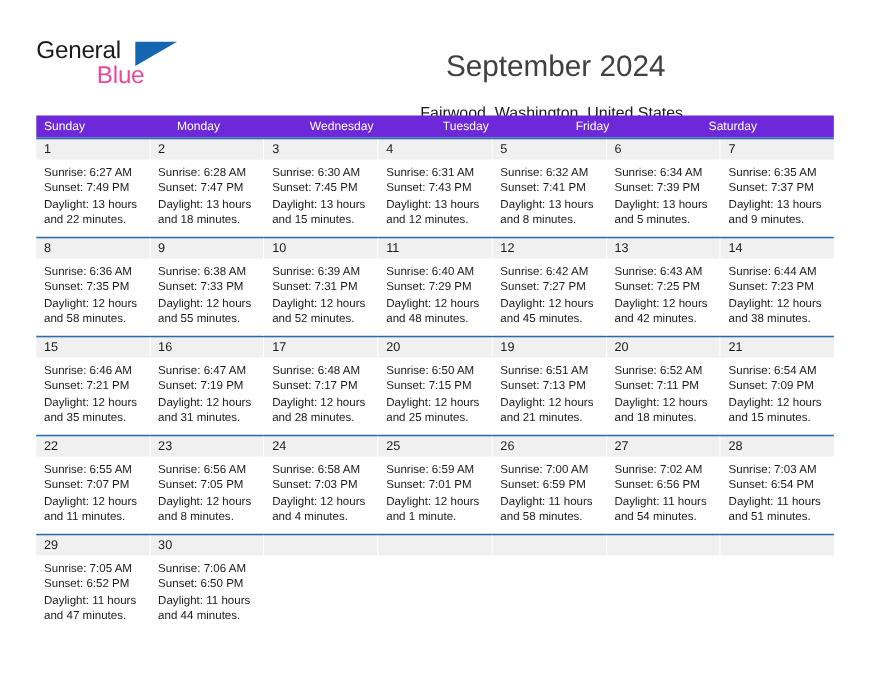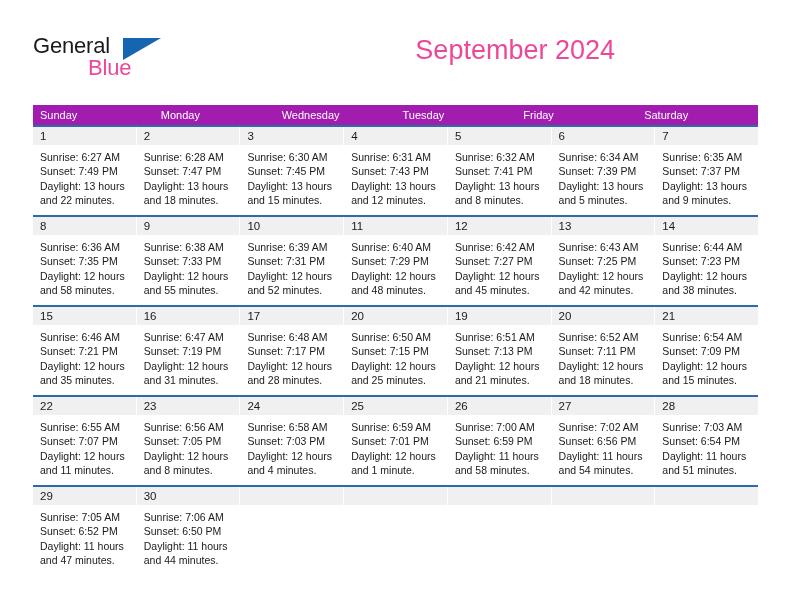--- a/index.html
+++ b/index.html
@@ -70,23 +70,23 @@
 
   .title-block {
     position: absolute;
     right: 38px;
     top: 28px;
     text-align: right;
   }
   .cal-title {
     font-size: 27px;
     line-height: 33px;
-    color: #ec4899;
+    color: #404040;
     font-weight: normal;
-    margin: 6px;
+    margin: 16px;
     white-space: nowrap;
   }
   .cal-subtitle {
     font-size: 14.5px;
     line-height: 20px;
     color: #1a1a1a;
     margin: 5px 0 0 0;
     white-space: nowrap;
   }
 
@@ -94,21 +94,21 @@
   .calendar {
     position: absolute;
     left: 33px;
     top: 105px;
     width: 725px;
   }
 
   .dow-row {
     display: flex;
     width: 100%;
-    background: #a21caf;
+    background: #6d28d9;
     height: 20px;
   }
   .dow-cell {
     flex: 1 1 0;
     box-sizing: border-box;
     padding-left: 7px;
     color: #ffffff;
     font-size: 11px;
     line-height: 20px;
     white-space: nowrap;
@@ -171,20 +171,21 @@
   <div class="header">
 
     <div class="brand">
       <span class="brand-general">General</span>
       <span class="brand-triangle"></span>
       <span class="brand-blue">Blue</span>
     </div>
 
     <div class="title-block">
       <h1 class="cal-title">September 2024</h1>
+      <div class="cal-subtitle">Fairwood, Washington, United States</div>
     </div>
 
   </div>
 
   <div class="calendar">
 
     <div class="dow-row">
       <div class="dow-cell">Sunday</div>
       <div class="dow-cell">Monday</div>
       <div class="dow-cell">Wednesday</div>

